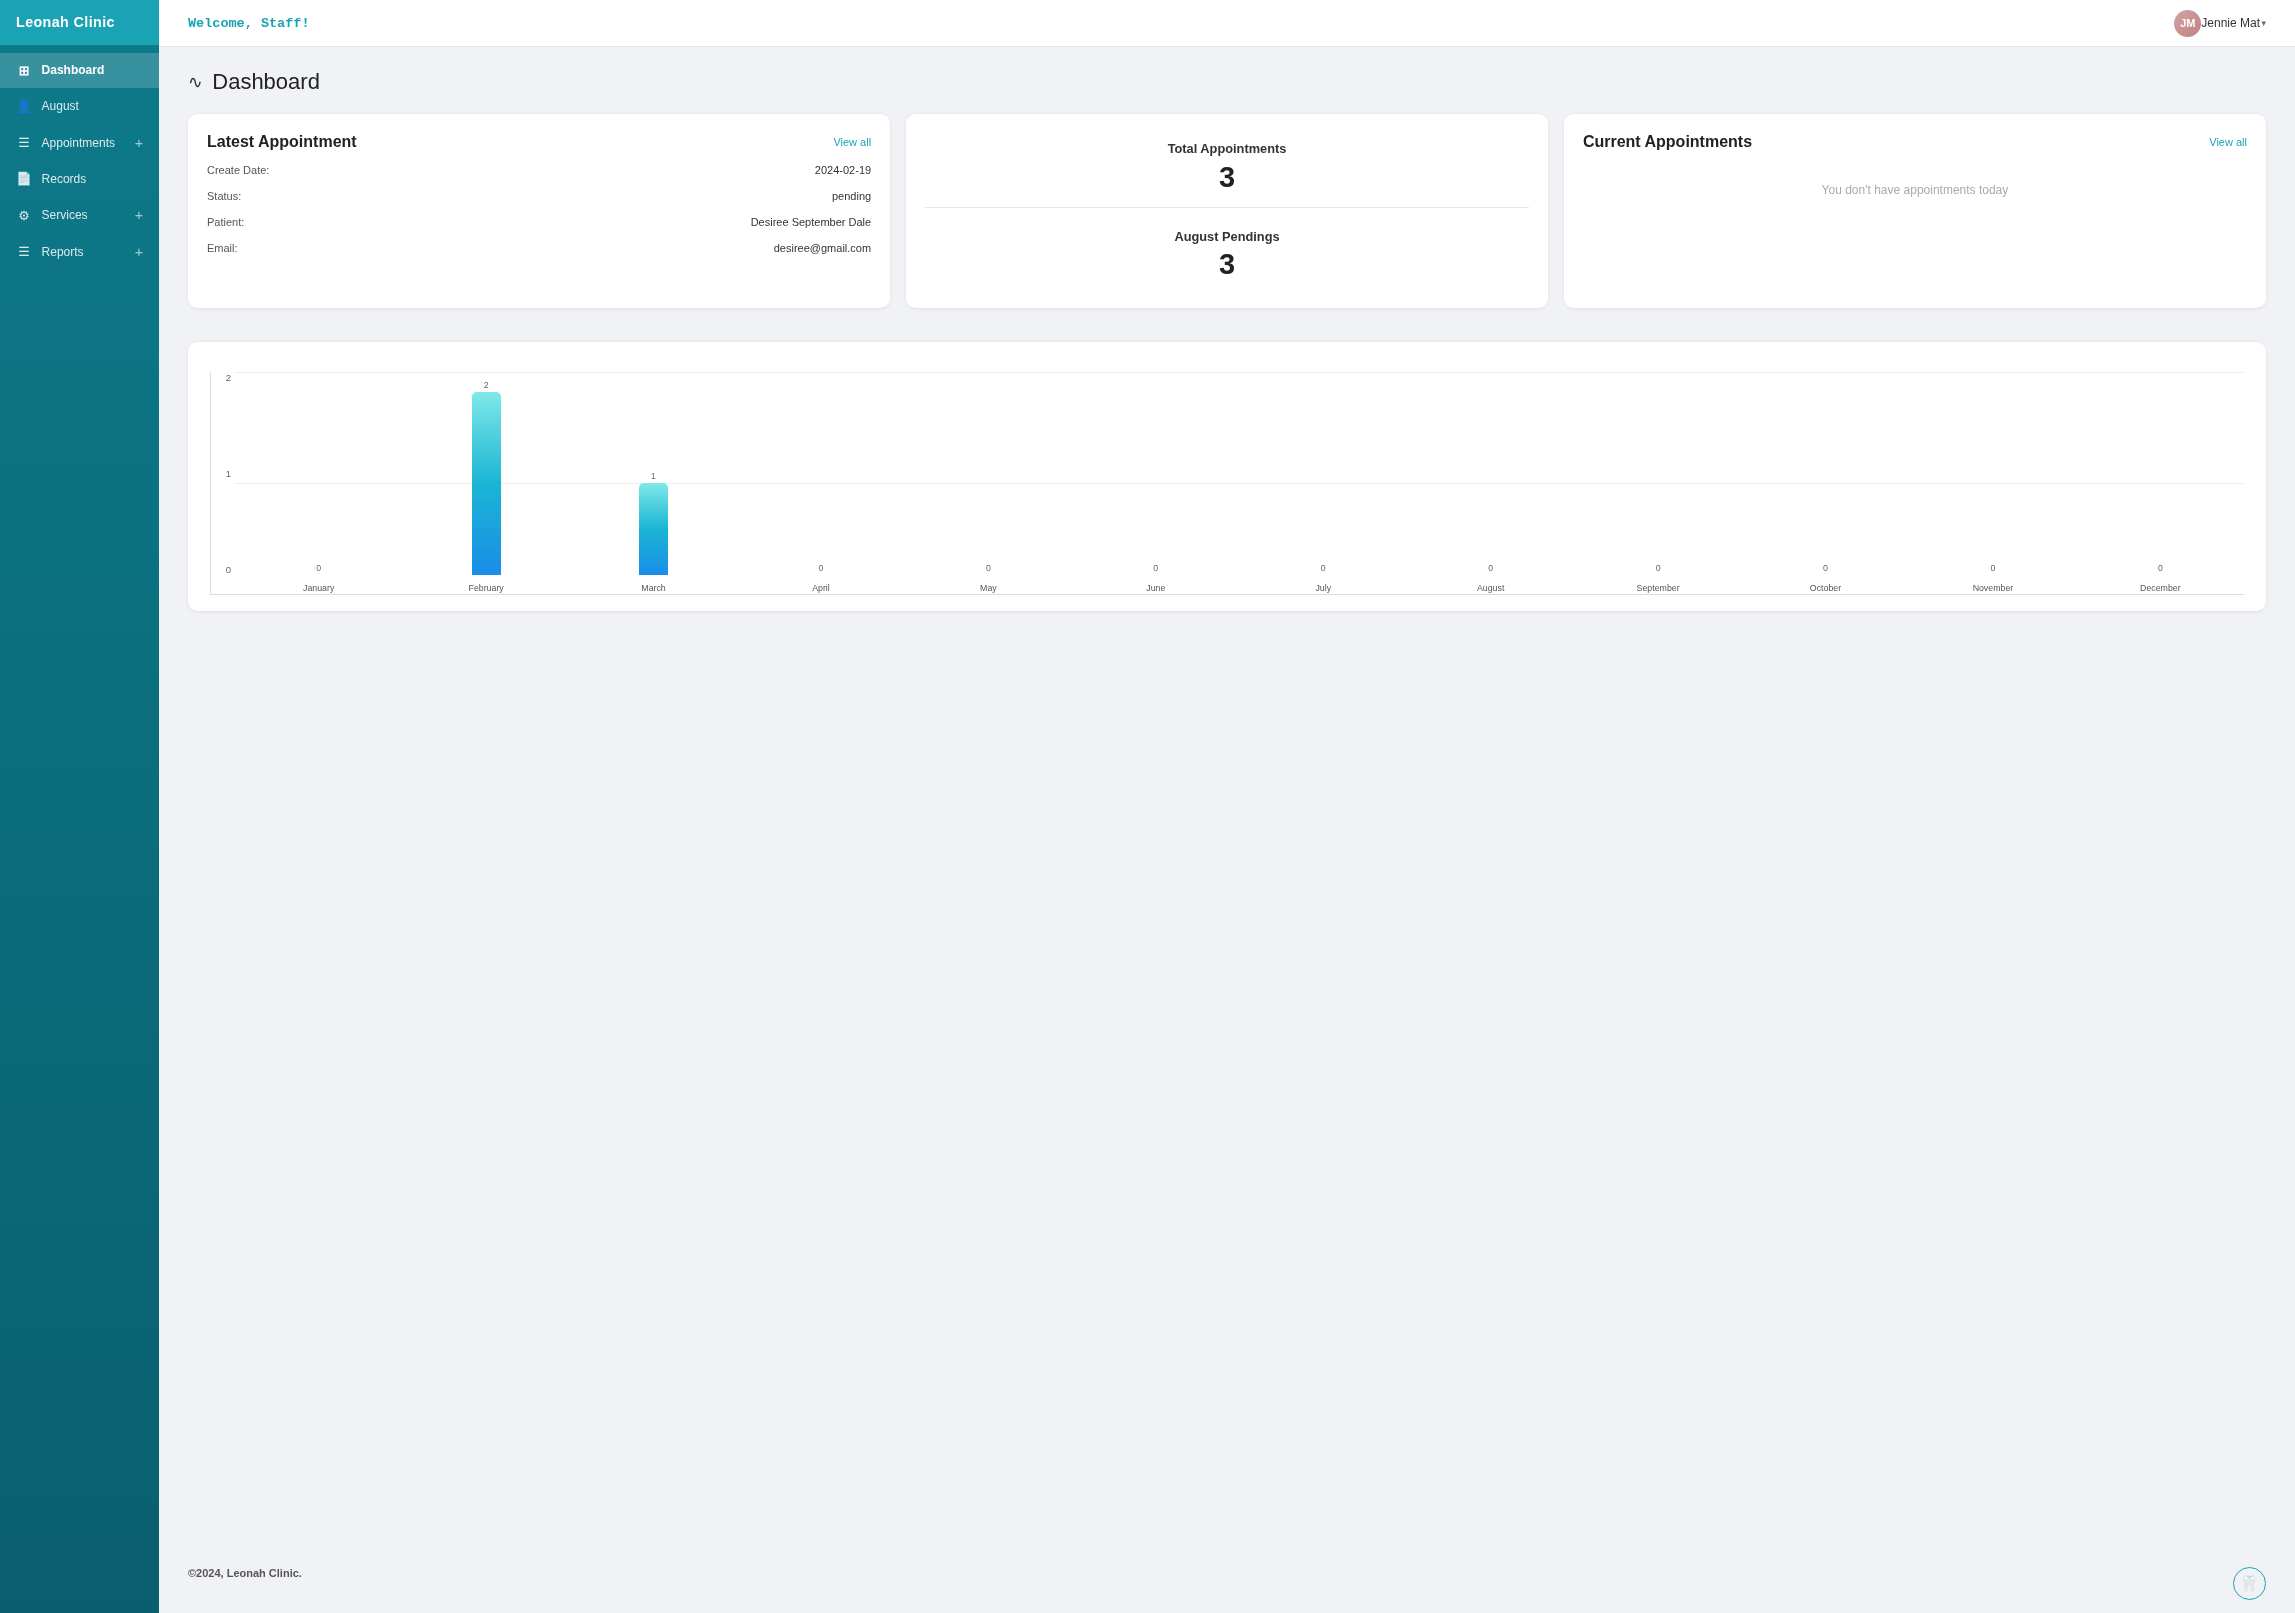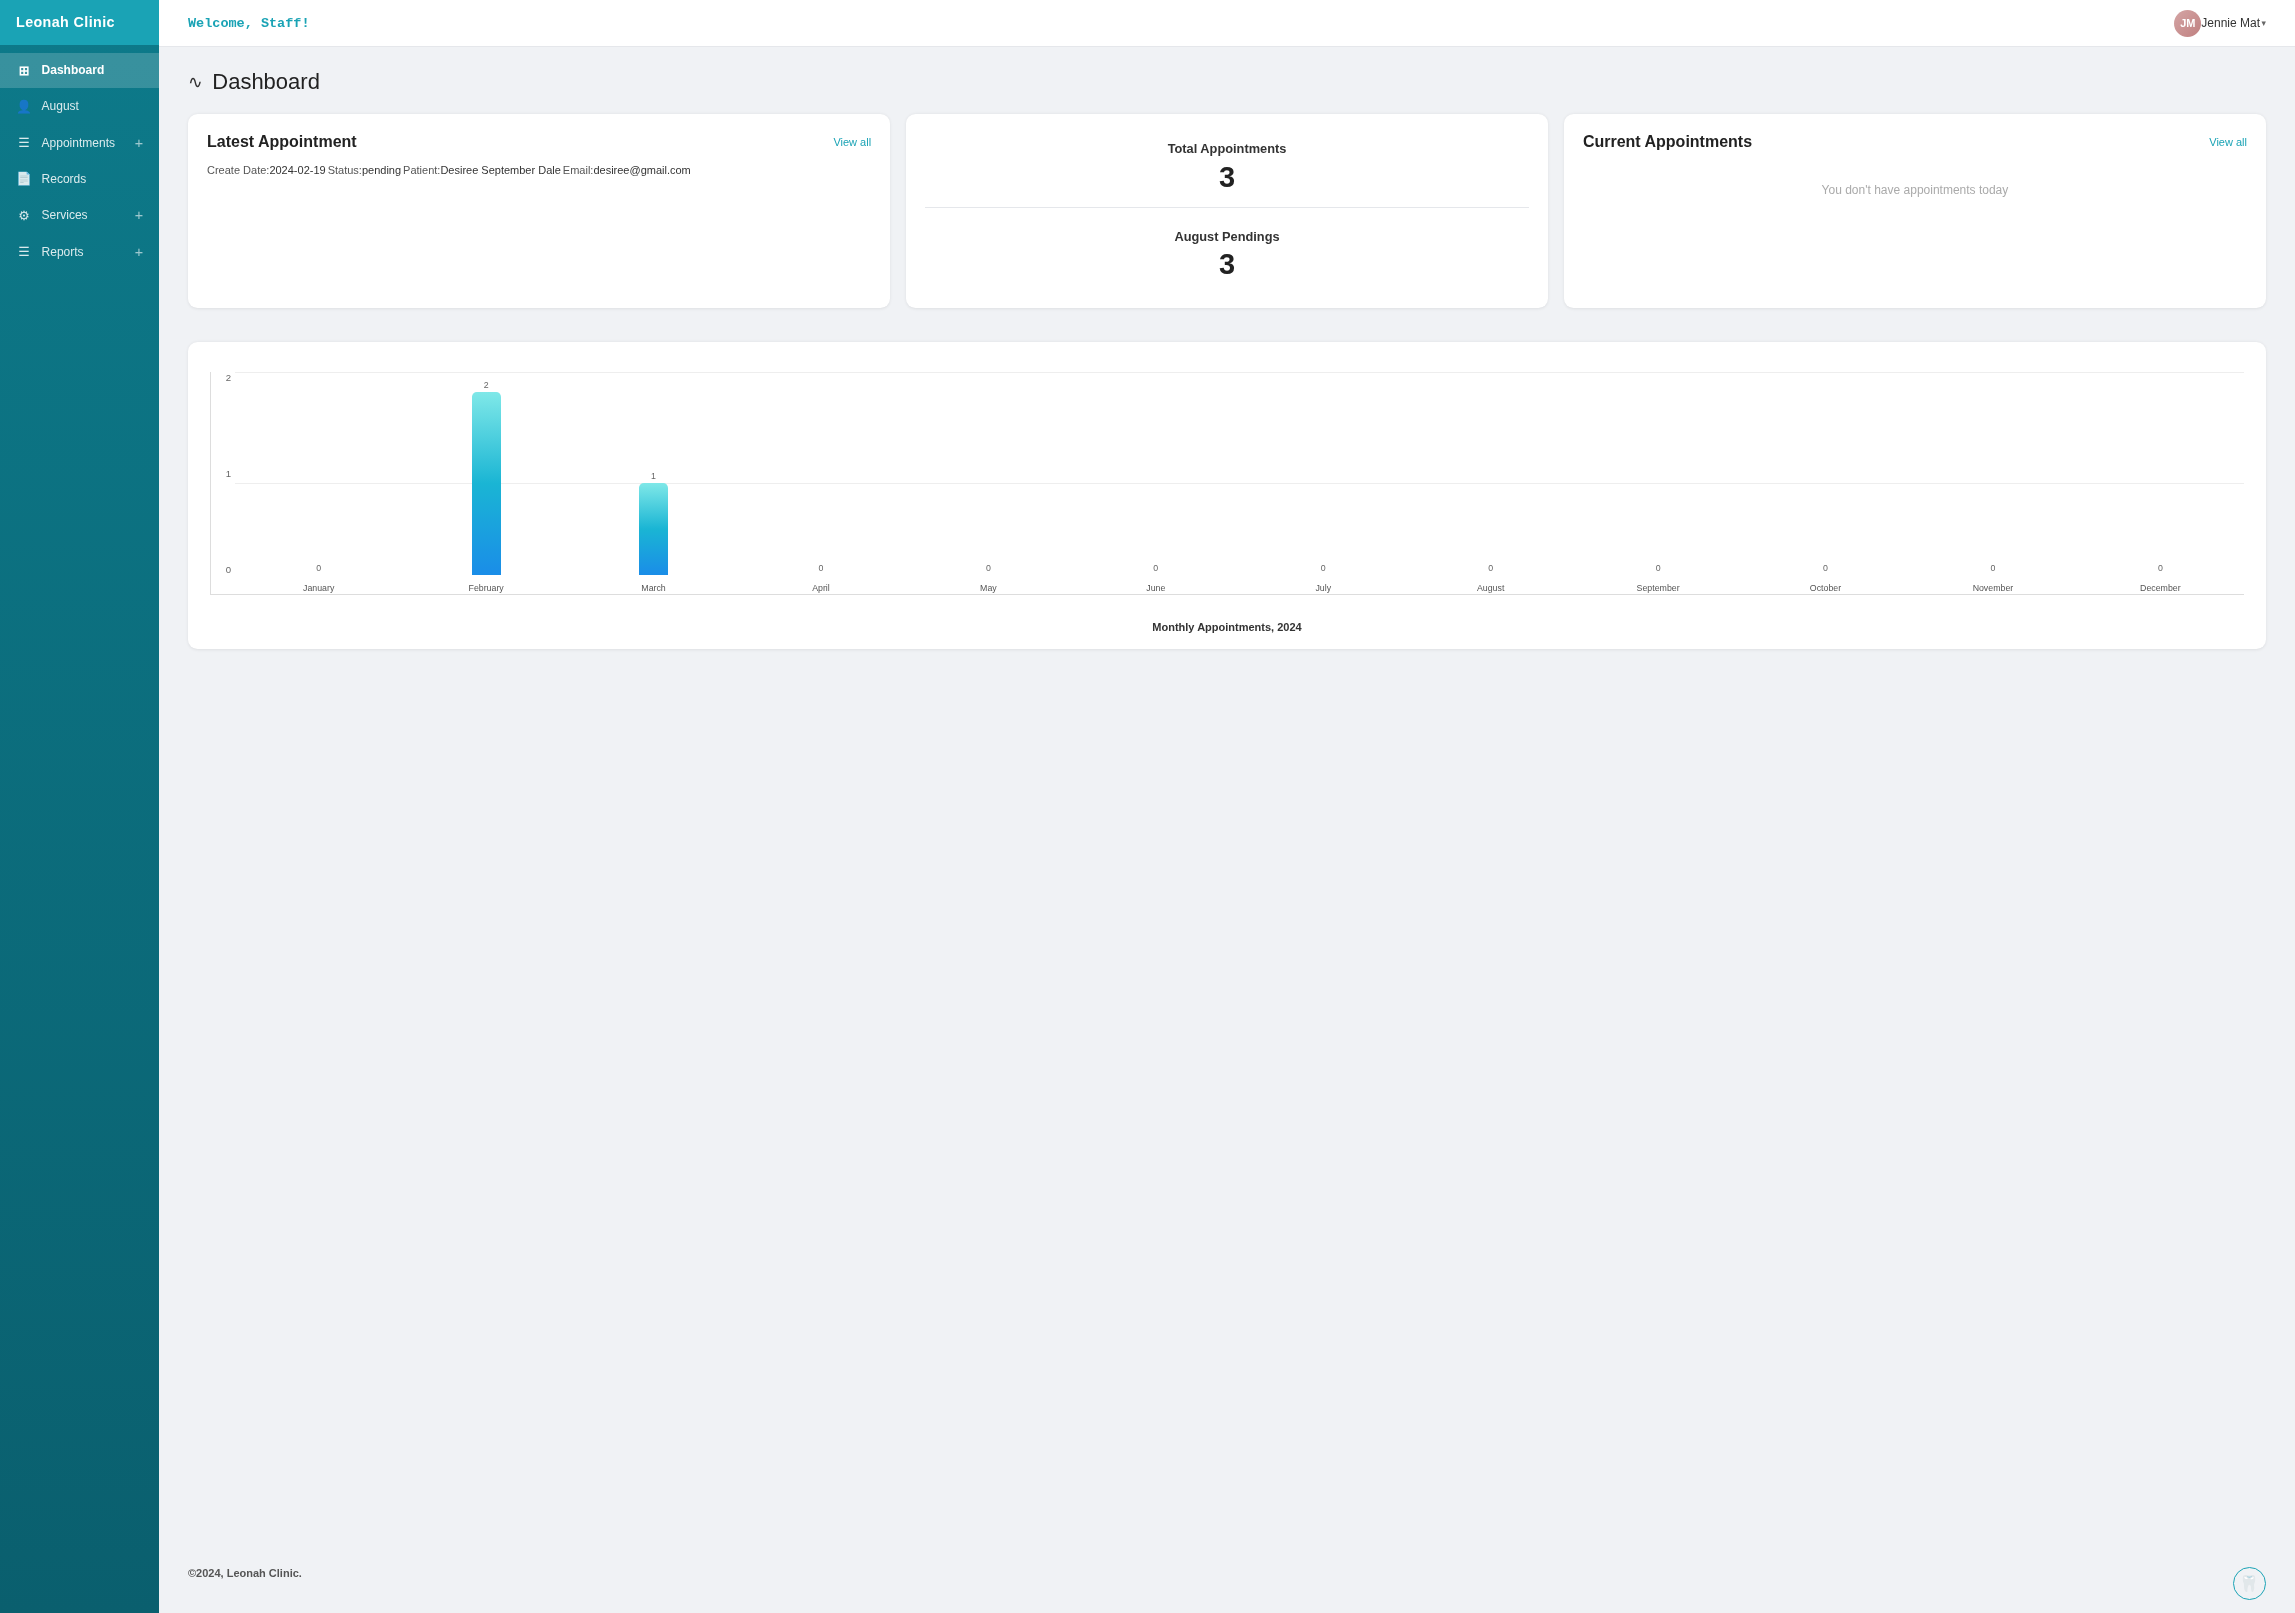--- a/index.html
+++ b/index.html
@@ -83,21 +83,21 @@
       box-shadow: 0 0.8px 3.2px rgba(0,0,0,0.08);
     }
     .card-latest { flex: 1.1; }
     .card-totals { flex: 1; }
     .card-current { flex: 1.1; }
 
     .card-header { display: flex; justify-content: space-between; align-items: center; margin-bottom: 12.8px; }
     .card-title { font-size: 16px; font-weight: 700; color: #222; }
     .view-all-link { color: #1aa3b5; font-size: 11px; cursor: pointer; text-decoration: none; }
 
-    .appointment-info { display: flex; flex-direction: row; gap: 2px; }
+    .appointment-info { display: flex; flex-direction: column; gap: 14px; }
     .info-row { display: flex; justify-content: space-between; font-size: 11px; }
     .info-label { color: #555; }
     .info-value { color: #333; text-align: right; }
 
     
     .total-section { text-align: center; padding: 8px 0; }
     .total-section:first-child { border-bottom: 0.8px solid #e5e7eb; margin-bottom: 12.8px; padding-bottom: 12.8px; }
     .total-label { font-size: 12.8px; font-weight: 700; color: #333; margin-bottom: 4.8px; }
     .total-number { font-size: 29px; font-weight: 700; color: #222; }
 
@@ -383,21 +383,20 @@
 
     <span class="col-label">November</span>
   </div>
               <div class="chart-col">
     <span class="bar-value">0</span>
 
     <span class="col-label">December</span>
   </div>
             </div>
         </div>
-        <div class="chart-title">Monthly Appointments, 2024</div>
       </div>
     </div>
 
   </div>
 
   <footer class="footer">
     <span class="footer-copyright">©2024, Leonah Clinic.</span>
     <div class="footer-logo">🦷</div>
   </footer>
 

